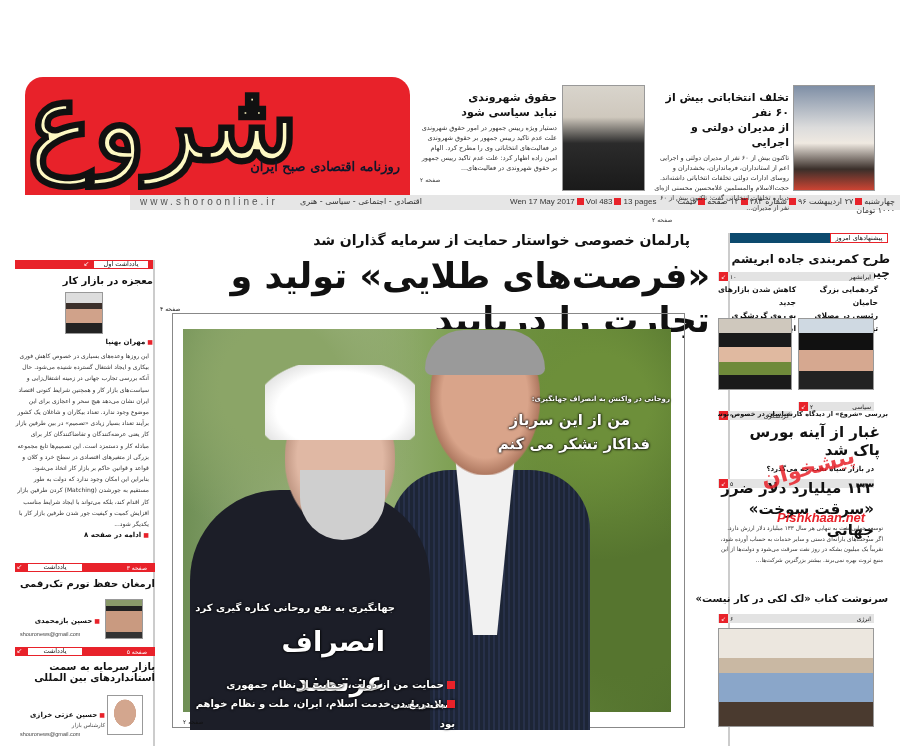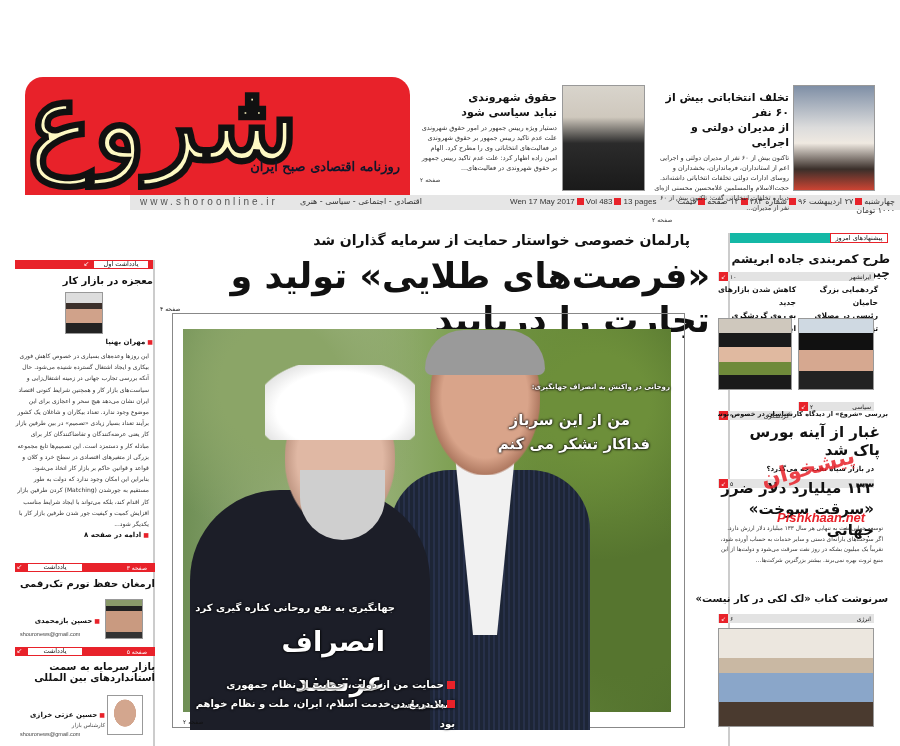--- a/index.html
+++ b/index.html
@@ -57,32 +57,32 @@
   #man-right-shirt { left: 455px; top: 455px; width: 60px; height: 180px; background: #f1f1f1; clip-path: polygon(0 0, 100% 0, 70% 100%, 30% 100%); }
   #man-right-face { left: 430px; top: 335px; width: 110px; height: 140px; background: radial-gradient(ellipse at 50% 45%, #d9a48a 0 55%, #b07a62 70%, transparent 72%); }
   #man-right-hair { left: 425px; top: 330px; width: 120px; height: 45px; background: #9a9a9a; border-radius: 60px 60px 10px 10px; }
   #man-left-robe { left: 190px; top: 490px; width: 240px; height: 240px; background: #1c1e28; border-radius: 90px 90px 0 0; }
   #man-left-face { left: 285px; top: 400px; width: 110px; height: 130px; background: radial-gradient(ellipse at 50% 45%, #e0b8a4 0 55%, #c39a86 70%, transparent 72%); }
   #man-left-beard { left: 300px; top: 470px; width: 85px; height: 70px; background: #cfcfcf; border-radius: 0 0 50px 50px; }
   #man-left-turban { left: 265px; top: 365px; width: 150px; height: 75px; background: radial-gradient(ellipse at 50% 60%, #ffffff 0 60%, #e6e6e6 80%, transparent 82%); }
   #photo-pref { left: 183px; top: 718px; font-size: 6px; }
 
   .on-photo { color: #fff; text-shadow: 0 0 3px #000, 0 0 2px #000; font-weight: bold; }
-  #q-kicker { left: 470px; top: 383px; width: 200px; font-size: 7px; }
+  #q-kicker { left: 470px; top: 395px; width: 200px; font-size: 7px; }
   #q-line1 { left: 470px; top: 408px; width: 200px; font-size: 15px; line-height: 24px; }
   #photo-kicker { left: 195px; top: 602px; width: 200px; font-size: 10px; }
   #photo-head { left: 195px; top: 622px; width: 190px; font-size: 27px; line-height: 40px; }
   .bullet { font-size: 10px; line-height: 20px; }
   .bullet .mk { display: inline-block; width: 8px; height: 8px; background: #e8222a; margin-left: 3px; vertical-align: middle; }
   #bullet1 { left: 190px; top: 675px; width: 265px; }
   #bullet2 { left: 190px; top: 694px; width: 265px; }
 
   
   #right-col { left: 728px; top: 233px; width: 160px; height: 513px; border-left: 2px solid #ccc; }
-  .rbar { height: 10px; background: #14b8a6; position: relative; }
+  .rbar { height: 10px; background: #0c4a6e; position: relative; }
   .rbar .lbl { position: absolute; right: 0; top: 0; width: 58px; height: 10px; background: #fff; border: 1px solid #e8222a; font-size: 6.5px; line-height: 8px; direction: rtl; text-align: center; }
   .gbar { height: 9px; background: #e3e3e3; position: relative; font-size: 6px; line-height: 9px; direction: rtl; padding-right: 3px; }
   .gbar .num { position: absolute; left: 12px; top: 0; }
   .gbar .ico { position: absolute; left: 1px; top: 0; width: 9px; height: 9px; background: #e8222a; color: #fff; font-size: 6px; line-height: 9px; text-align: center; }
   .r-head-lg { font-size: 12px; font-weight: bold; }
   .r-head-sm { font-size: 7.5px; font-weight: bold; line-height: 13px; }
   .r-body { font-size: 5.8px; line-height: 10.5px; color: #333; }
 
   #raisi { left: 798px; top: 318px; width: 76px; height: 72px; background: linear-gradient(#cfd9e2 0 20%, #111 20% 45%, #d6a890 45% 75%, #222 75%); border: 1px solid #999; }
   #shahindokht { left: 718px; top: 318px; width: 74px; height: 72px; background: linear-gradient(#cfc8bd 0 20%, #1a1a1a 20% 40%, #e0b9a0 40% 62%, #6f8a3a 62% 80%, #1a1a1a 80%); border: 1px solid #999; }

